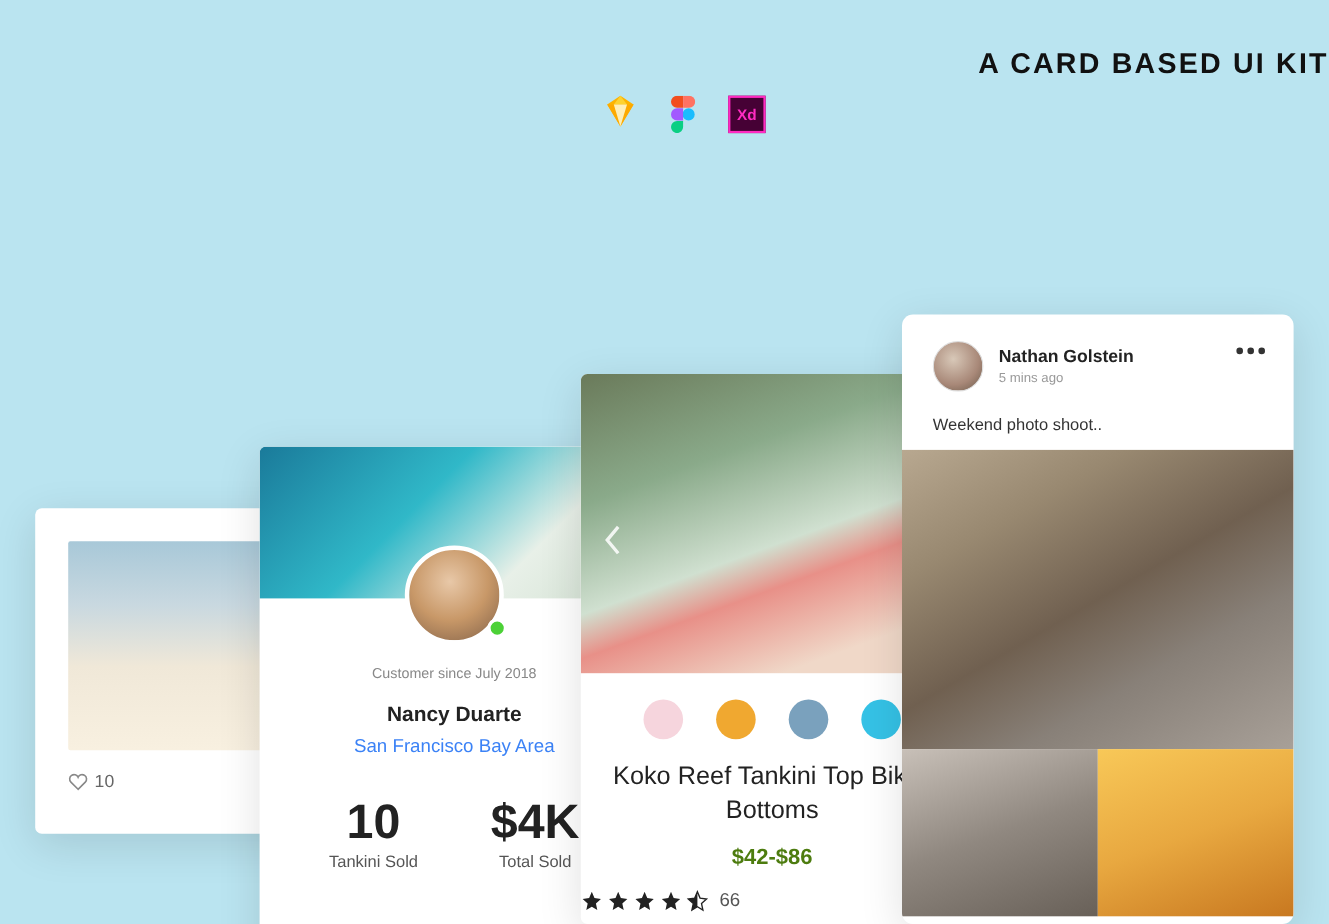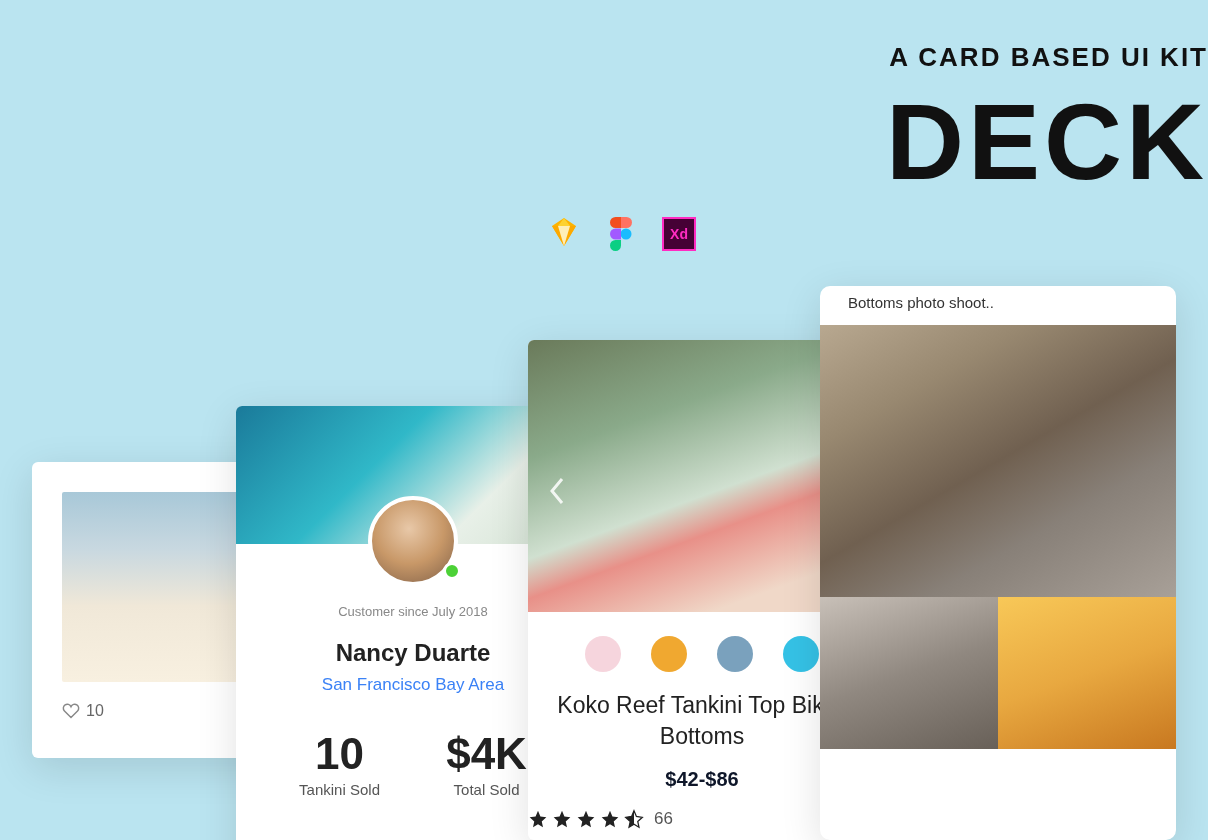--- a/index.html
+++ b/index.html
@@ -96,21 +96,21 @@
 .card2 .status-dot {
   position: absolute;
   right: calc(50% - 48px);
   bottom: 6px;
   width: 18px; height: 18px;
   background: #4cd137;
   border: 3px solid #fff;
   border-radius: 50%;
 }
 .card2 .since { text-align: center; color: #888; font-size: 13px; margin-top: 18px; }
-.card2 .name { text-align: center; font-size: 24px; font-weight: 600; color: #222; margin-top: 20px; }
+.card2 .name { text-align: center; font-size: 19px; font-weight: 600; color: #222; margin-top: 20px; }
 .card2 .loc { text-align: center; font-size: 17px; color: #3b82f6; margin-top: 8px; }
 .card2 .stats {
   display: flex; justify-content: space-around;
   margin-top: 34px; padding: 0 30px;
 }
 .card2 .stat { text-align: center; }
 .card2 .stat-num { font-size: 44px; font-weight: 600; color: #222; }
 .card2 .stat-label { font-size: 15px; color: #555; margin-top: 2px; }
 
 .card3 {
@@ -130,21 +130,21 @@
 .card3 .swatches {
   display: flex; justify-content: center; gap: 30px;
   margin-top: 24px;
 }
 .card3 .swatch { width: 36px; height: 36px; border-radius: 50%; }
 .card3 .pname {
   text-align: center; font-size: 23px; color: #222;
   margin-top: 18px; padding: 0 12px; line-height: 1.35;
 }
 .card3 .price {
-  text-align: center; font-size: 20px; font-weight: 600; color: #0f172a;
+  text-align: center; font-size: 20px; font-weight: 600; color: #4d7c0f;
   margin-top: 16px;
 }
 .card3 .rating {
   display: flex; justify-content: flex-start; align-items: center; gap: 4px;
   margin-top: 18px;
 }
 .star { width: 20px; height: 20px; }
 .card3 .revcount { font-size: 17px; color: #555; margin-left: 6px; }
 
 .card4 {
@@ -187,21 +187,20 @@
 .card4 .photo3 {
   flex: 1; height: 152px;
   background: linear-gradient(160deg, #f8c858 0%, #e8a840 50%, #c87820 100%);
 }
 </style>
 </head>
 <body>
 
 <div class="header">
   <div class="subtitle">A CARD BASED UI KIT</div>
-  <div class="title">DECK</div>
   <div class="tool-icons">
     <span>
       <svg class="sketch-icon" viewBox="0 0 32 32">
           <polygon points="16,2 28,10 16,30 4,10" fill="#fdb300"></polygon>
           <polygon points="16,2 10,10 22,10" fill="#fdd231"></polygon>
           <polygon points="4,10 10,10 16,30" fill="#fda900"></polygon>
           <polygon points="28,10 22,10 16,30" fill="#fda900"></polygon>
           <polygon points="10,10 22,10 16,30" fill="#feeeb7"></polygon>
         </svg>
     </span>
@@ -285,21 +284,33 @@
             </clipPath>
           </defs>
           <path d="M12 2l2.9 6.9L22 10l-5.5 4.9L18 22l-6-3.6L6 22l1.5-7.1L2 10l7.1-1.1z" fill="none" stroke="#222" stroke-width="1.5"></path>
           <path d="M12 2l2.9 6.9L22 10l-5.5 4.9L18 22l-6-3.6L6 22l1.5-7.1L2 10l7.1-1.1z" fill="#222" clip-path="url(#hh)"></path>
         </svg>
       <span class="revcount">66</span>
     </div>
   </div>
 
   <div class="card card4">
-    <div class="caption">Bottoms photo shoot..</div>
+    <div class="head">
+      <div class="pavatar"></div>
+      <div>
+        <div class="pname2">Nathan Golstein</div>
+        <div class="ptime">5 mins ago</div>
+      </div>
+      <div class="more-icon">
+          <span></span>
+          <span></span>
+          <span></span>
+        </div>
+    </div>
+    <div class="caption">Weekend photo shoot..</div>
     <div class="photo1"></div>
     <div class="row2">
       <div class="photo2"></div>
       <div class="photo3"></div>
     </div>
   </div>
 
 </div>
 
 </body></html>

